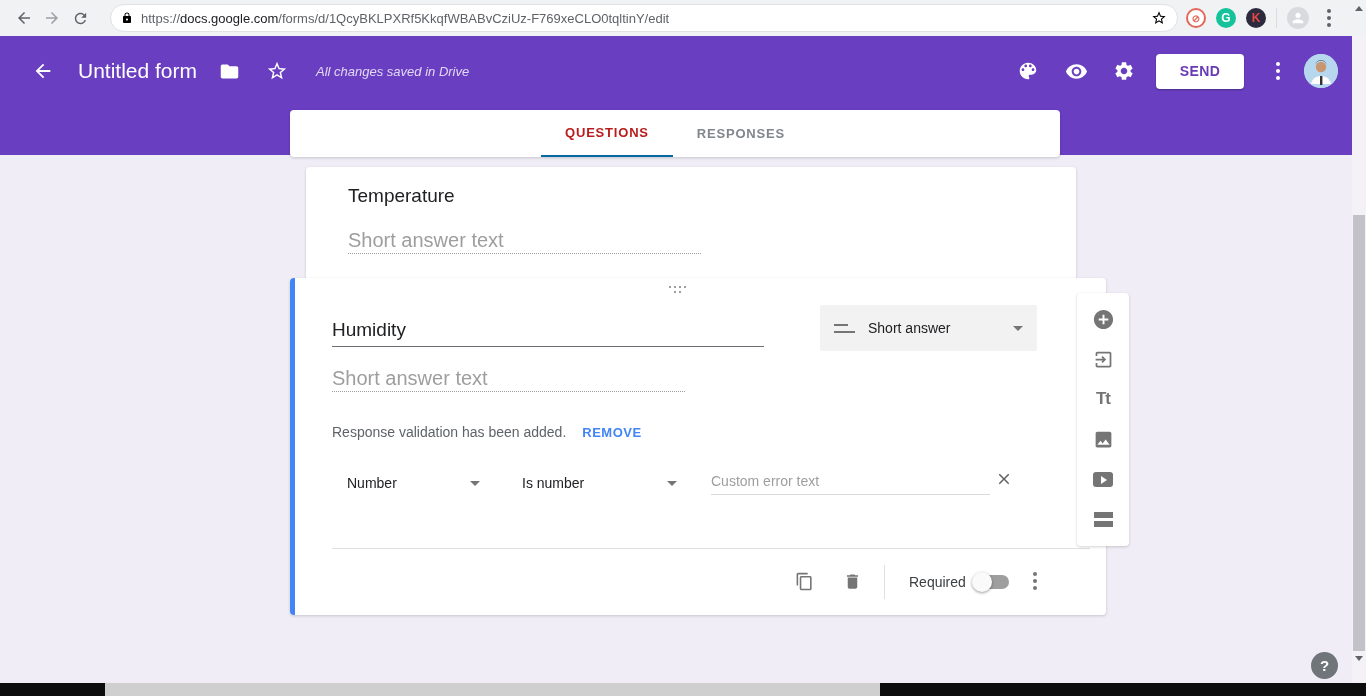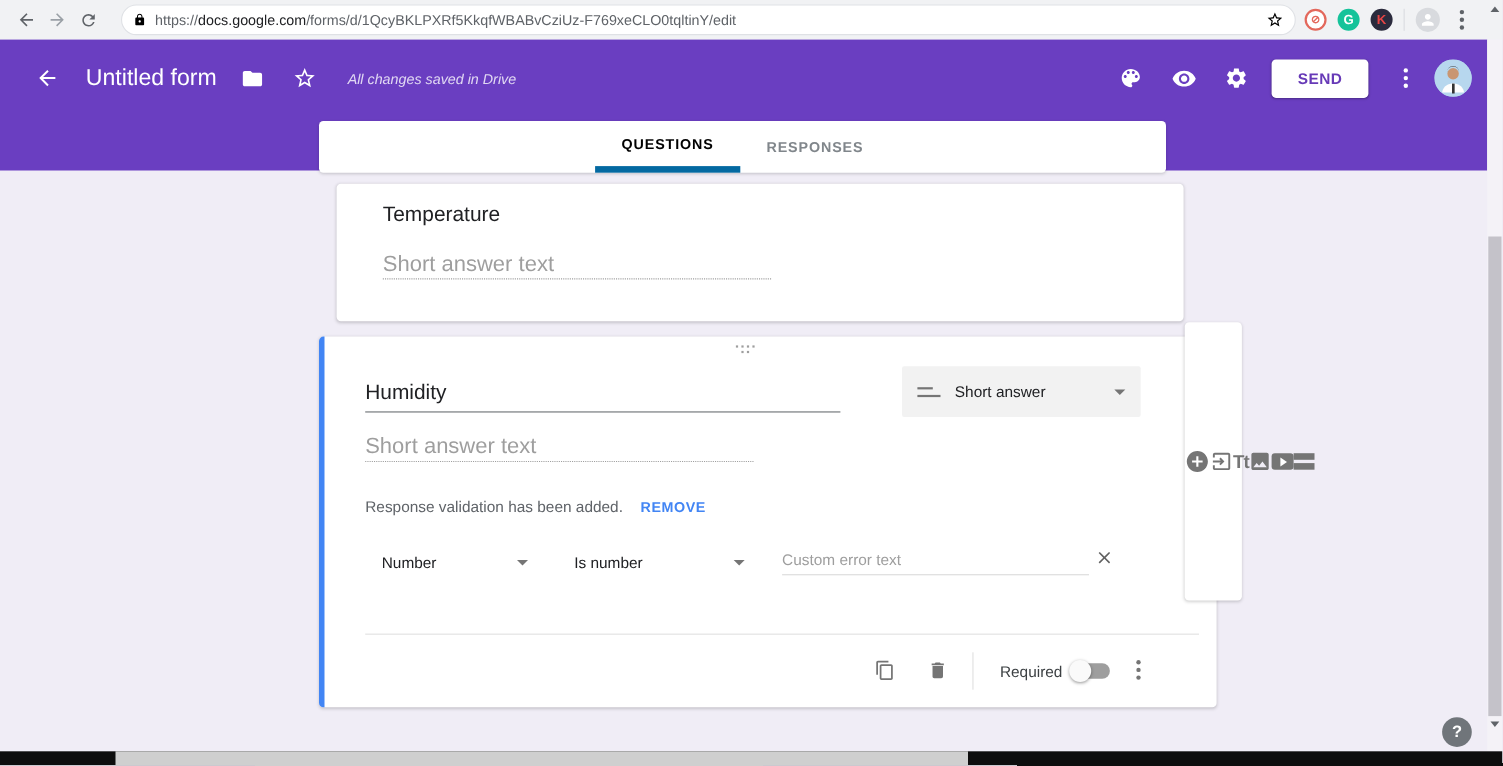--- a/index.html
+++ b/index.html
@@ -38,30 +38,30 @@
   #hdr-right{position:absolute;right:14px;top:36px;height:70px;display:flex;align-items:center;gap:0;}
   .hdr-icon-btn{width:48px;height:48px;display:flex;align-items:center;justify-content:center;color:#fff;}
   #send-btn{margin:0 14px 0 8px;background:#fff;color:#673ab7;font-size:14px;font-weight:bold;letter-spacing:.4px;border:none;border-radius:4px;width:88px;height:35px;box-shadow:0 1px 2px rgba(0,0,0,.3);}
   #hdr-kebab{color:#fff;width:40px;height:48px;}
   #hdr-avatar{width:34px;height:34px;border-radius:50%;margin:0 14px 0 6px;background:#b7d7ee;overflow:hidden;position:relative;}
 
   
   .card{background:#fff;border-radius:4px;box-shadow:0 1px 3px rgba(0,0,0,.18);}
   #tab-card{left:290px;top:110px;width:770px;height:47px;display:flex;align-items:stretch;justify-content:center;}
   .tab{display:flex;align-items:center;padding:0 24px;font-size:13px;font-weight:bold;letter-spacing:.8px;box-sizing:border-box;}
-  #tab-questions{color:#000000;border-bottom:6px solid #0369a1;}
+  #tab-questions{color:#b91c1c;border-bottom:2px solid #0369a1;}
   #tab-responses{color:#80868b;}
 
   #card-temperature{left:290px;top:167px;width:770px;height:125px;margin-left:16px;}
   .q-title{position:absolute;left:42px;top:18px;font-size:19px;color:#202124;}
   .answer-input{position:absolute;left:42px;width:353px;height:26px;border:none;border-bottom:1px dotted #9e9e9e;font-size:20px;color:#737373;background:transparent;outline:none;padding:0;font-family:"Liberation Sans",sans-serif;}
   .answer-input::placeholder{color:#9e9e9e;}
   #card-temperature .answer-input{top:60px;}
 
-  #card-humidity{left:290px;top:306px;width:816px;height:337px;}
+  #card-humidity{left:290px;top:278px;width:816px;height:337px;}
   #active-bar{position:absolute;left:0;top:0;bottom:0;width:5px;background:#4285f4;border-radius:4px 0 0 4px;}
   #drag-handle{position:absolute;left:377px;top:8px;width:20px;display:flex;flex-wrap:wrap;gap:3px;justify-content:center;}
   #drag-handle span{width:2px;height:2px;background:#9e9e9e;display:block;}
   #humidity-input{position:absolute;left:42px;top:36px;width:432px;height:32px;border:none;border-bottom:1px solid #6b6f73;font-size:19px;color:#202124;outline:none;padding:0;background:transparent;font-family:"Liberation Sans",sans-serif;}
   #card-humidity .answer-input{top:87px;}
   #type-select{position:absolute;left:530px;top:27px;width:217px;height:46px;background:#f2f2f2;border-radius:2px;display:flex;align-items:center;box-sizing:border-box;padding:0 14px;}
   #type-icon{width:22px;display:flex;flex-direction:column;gap:5px;}
   #type-icon i{display:block;height:2px;background:#757575;}
   #type-icon .l1{width:14px;}
   #type-icon .l2{width:21px;}
@@ -82,21 +82,21 @@
   #copy-btn{left:505px;}
   #trash-btn{left:553px;}
   #footer-sep{position:absolute;left:594px;top:287px;width:1px;height:34px;background:#e0e0e0;}
   #required-label{position:absolute;left:619px;top:296px;font-size:14px;color:#3c4043;}
   #required-toggle{position:absolute;left:682px;top:296px;width:38px;height:16px;}
   #toggle-track{position:absolute;left:4px;top:1px;width:33px;height:14px;border-radius:7px;background:#9e9e9e;}
   #toggle-thumb{position:absolute;left:0;top:-2px;width:20px;height:20px;border-radius:50%;background:#fafafa;box-shadow:0 1px 3px rgba(0,0,0,.4);}
   #card-kebab{position:absolute;left:737px;top:294px;width:16px;height:18px;color:#757575;}
 
   
-  #side-toolbar{left:1077px;top:293px;width:52px;height:253px;display:flex;flex-direction:row;align-items:center;justify-content:space-around;padding:6px 0;box-sizing:border-box;}
+  #side-toolbar{left:1077px;top:293px;width:52px;height:253px;display:flex;flex-direction:column;align-items:center;justify-content:space-around;padding:6px 0;box-sizing:border-box;}
   .side-btn{width:24px;height:24px;display:flex;align-items:center;justify-content:center;color:#757575;}
   #tt-btn{font-size:17px;font-weight:bold;color:#757575;letter-spacing:-1px;}
   #video-rect{width:20px;height:15px;background:#757575;border-radius:3px;display:flex;align-items:center;justify-content:center;}
   #video-rect b{width:0;height:0;border-top:4px solid transparent;border-bottom:4px solid transparent;border-left:6px solid #fff;display:block;margin-left:1px;}
   #section-icon{display:flex;flex-direction:column;gap:3px;}
   #section-icon i{width:19px;height:6px;background:#757575;display:block;}
 
   
   #help-btn{left:1311px;top:652px;width:27px;height:27px;border-radius:50%;background:#70757a;color:#fff;font-size:15px;font-weight:bold;display:flex;align-items:center;justify-content:center;}
   #v-scrollbar{left:1352px;top:36px;width:14px;height:647px;background:#f4f2f7;}

